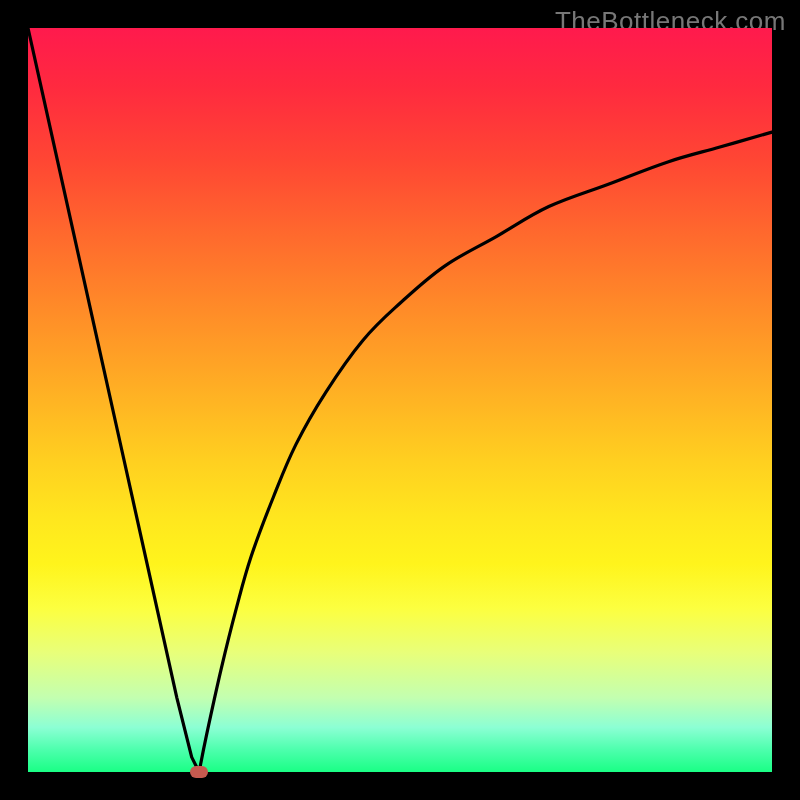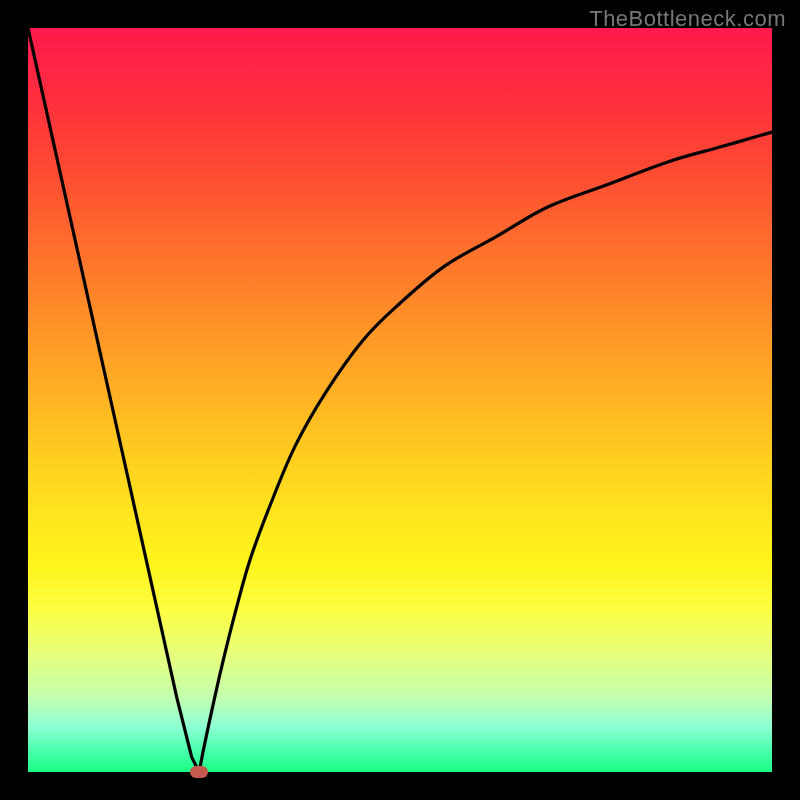--- a/index.html
+++ b/index.html
@@ -41,21 +41,21 @@
       #8cffd4 94%,
       #4dffad 97%,
       #1aff85 100%
     );
   }
   .watermark {
     position: absolute;
     top: 6px;
     right: 14px;
     color: #777;
-    font-size: 22px;
+    font-size: 26px;
     letter-spacing: 0.5px;
     user-select: none;
   }
   svg.curve {
     position: absolute;
     left: 0;
     top: 0;
     width: 744px;
     height: 744px;
     overflow: visible;

